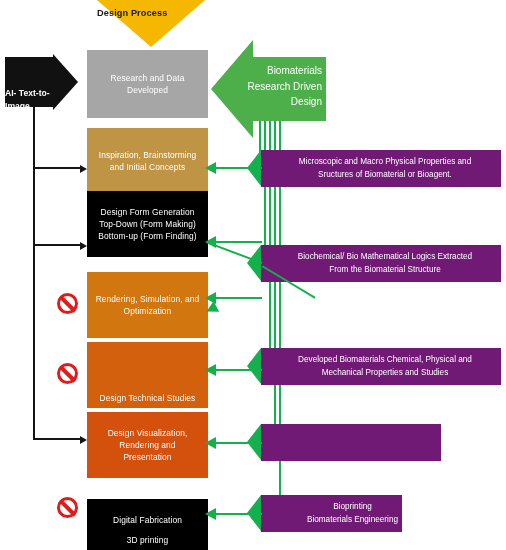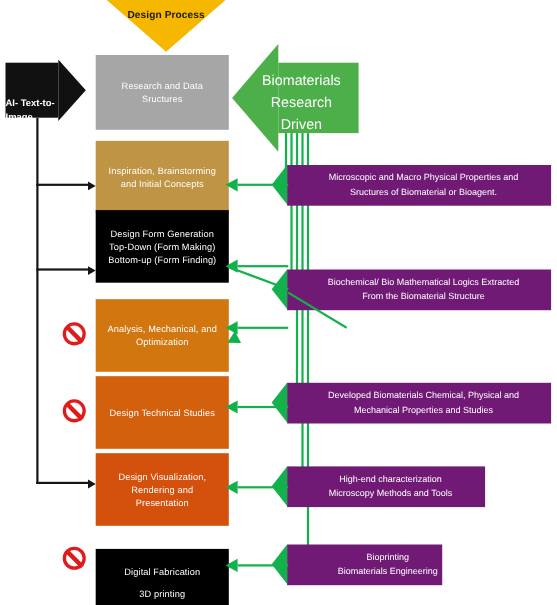--- a/index.html
+++ b/index.html
@@ -37,21 +37,21 @@
   .tri-down{
     position:absolute;
     width:0;height:0;
     border-left:54px solid transparent;
     border-right:54px solid transparent;
     border-top:47px solid #f5b700;
   }
   .tri-label{
     position:absolute;
     width:108px;
-    text-align:center;
+    text-align:left;
     font-size:9.2px;
     font-weight:bold;
     color:#1a1a1a;
     letter-spacing:.1px;
   }
 
   
   .blk-shaft{
     position:absolute;
     background:#111111;
@@ -113,23 +113,23 @@
   }
   .bigarrow-head{
     position:absolute;
     width:0;height:0;
     border-top:49px solid transparent;
     border-bottom:49px solid transparent;
     border-right:42px solid #4caf4a;
   }
   .bigarrow-label{
     position:absolute;
-    text-align:center;
+    text-align:right;
     color:#ffffff;
-    font-size:13px;
+    font-size:10px;
     line-height:1.55;
   }
 
   
   .pipe{position:absolute;background:#13b14b;width:2px;}
 
   
   .g-h{position:absolute;background:#13b14b;height:2px;}
   .g-head{
     position:absolute;
@@ -182,47 +182,47 @@
 
   <div class="line-h" style="left:33px;top:244px;width:48px;height:1.6px;"></div>
   <div class="arrowhead-r" style="left:80px;top:241.5px;"></div>
 
   <div class="line-h" style="left:33px;top:438px;width:48px;height:1.6px;"></div>
   <div class="arrowhead-r" style="left:80px;top:435.5px;"></div>
 
   <div class="stage" id="stage0" style="top:50px;height:68px;background:#a6a6a6;">
     <div>
       <span>Research  and Data</span>
-      <span>Sructures</span>
+      <span>Developed</span>
     </div>
   </div>
 
   <div class="stage" id="stage1" style="top:128px;height:66px;background:#bf9445;">
     <div>
       <span>Inspiration, Brainstorming</span>
       <span>and Initial Concepts</span>
     </div>
   </div>
 
   <div class="stage" id="stage2" style="top:191px;height:66px;background:#000000;">
     <div>
       <span>Design Form Generation</span>
       <span>Top-Down (Form Making)</span>
       <span>Bottom-up (Form Finding)</span>
     </div>
   </div>
 
   <div class="stage" id="stage3" style="top:272px;height:66px;background:#d2760f;">
     <div>
-      <span>Analysis, Mechanical, and</span>
+      <span>Rendering, Simulation, and</span>
       <span>Optimization</span>
     </div>
   </div>
 
-  <div class="stage" id="stage4" style="top:342px;height:66px;background:#d2600d;">
+  <div class="stage" id="stage4" style="top:342px;height:66px;background:#d2600d;align-items:flex-end;">
     <div>
       <span>Design Technical Studies</span>
     </div>
   </div>
 
   <div class="stage" id="stage5" style="top:412px;height:66px;background:#d4500d;">
     <div>
       <span>Design Visualization,</span>
       <span>Rendering and</span>
       <span>Presentation</span>
@@ -284,24 +284,20 @@
   <div class="gbanner" style="left:261px;top:348px;width:240px;height:37px;">
     <div class="nose" style="border-top-width:18.5px;border-bottom-width:18.5px;"></div>
     <div class="txt">
       <div>Developed Biomaterials Chemical, Physical and</div>
       <div>Mechanical Properties and Studies</div>
     </div>
   </div>
 
   <div class="gbanner" style="left:261px;top:424px;width:180px;height:37px;">
     <div class="nose" style="border-top-width:18.5px;border-bottom-width:18.5px;"></div>
-    <div class="txt">
-      <div>High-end characterization</div>
-      <div>Microscopy Methods and Tools</div>
-    </div>
   </div>
 
   <div class="gbanner" style="left:261px;top:495px;width:141px;height:37px;justify-content:flex-end;">
     <div class="nose" style="border-top-width:18.5px;border-bottom-width:18.5px;"></div>
     <div class="txt">
       <div>Bioprinting</div>
       <div>Biomaterials Engineering</div>
     </div>
   </div>
 

